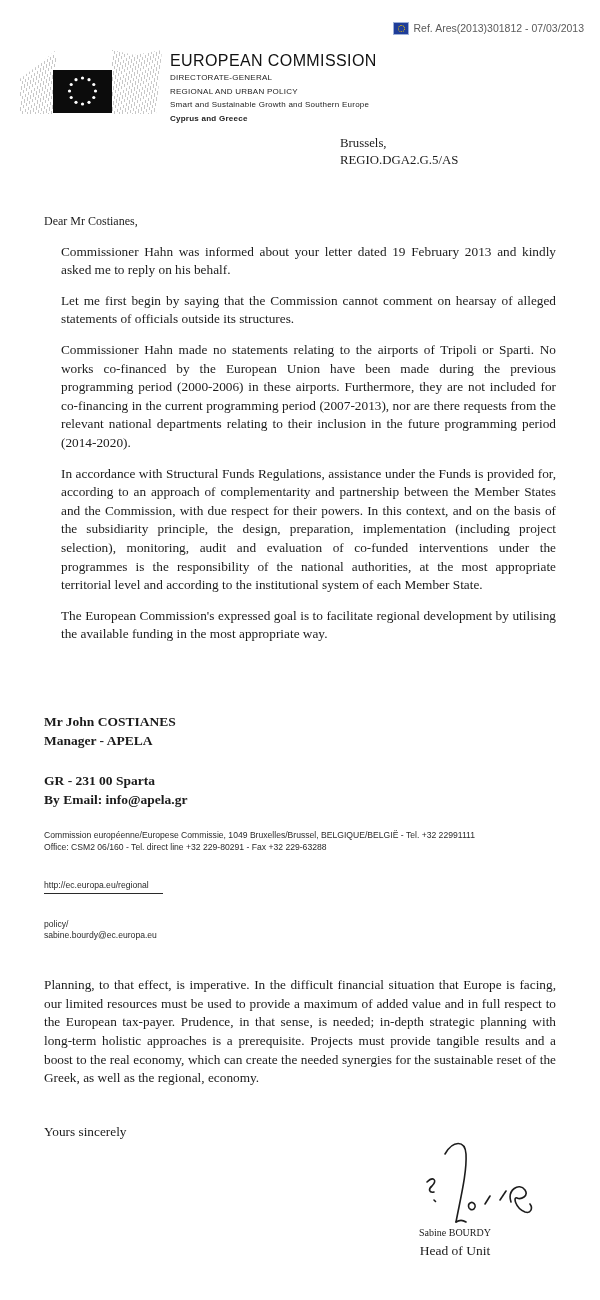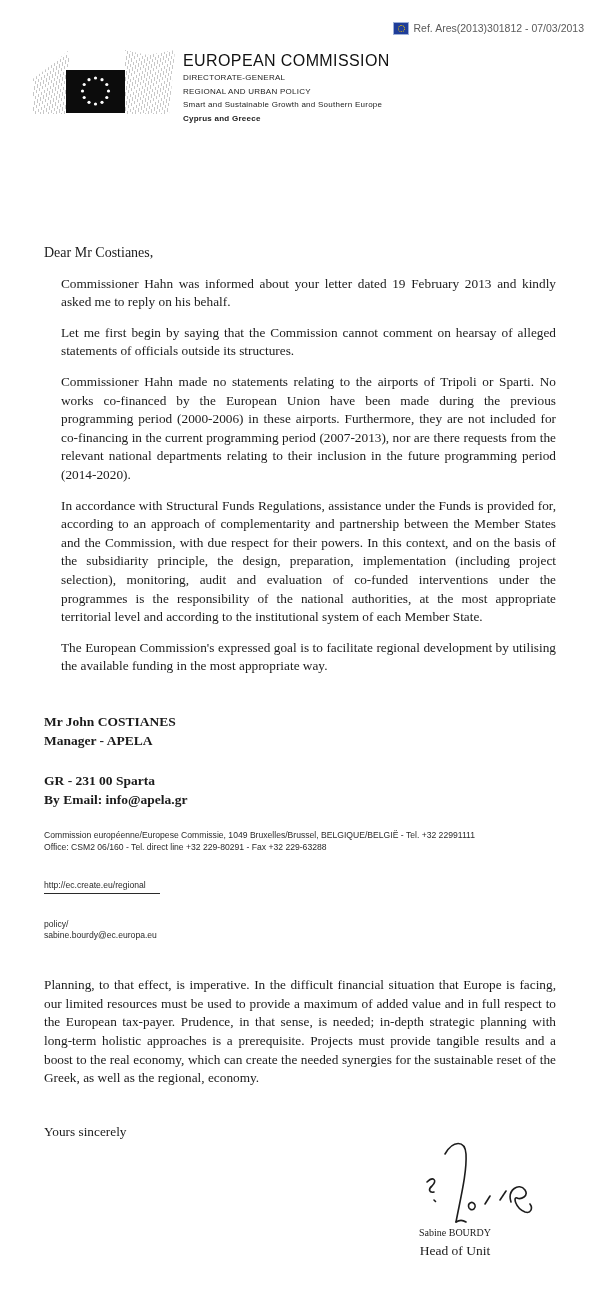--- a/index.html
+++ b/index.html
@@ -24,21 +24,21 @@
   .mini-flag{
     width:14px;height:11px;background:#1f3d99;
     position:relative;flex:0 0 auto;
     outline:1px solid #9db0d8;
   }
   .mini-flag::after{
     content:"";position:absolute;left:4px;top:2.5px;
     width:5px;height:5px;border:1px dotted #e8c100;border-radius:50%;
   }
   
-  .header{position:absolute;top:50px;left:33px;display:flex;align-items:flex-start;justify-content:flex-end;}
+  .header{position:absolute;top:50px;left:20px;display:flex;align-items:flex-start;justify-content:flex-end;}
   .logo{position:relative;width:142px;height:64px;flex:0 0 auto;}
   .sketch{
     position:absolute;
     background:repeating-linear-gradient(100deg, rgba(70,70,70,.55) 0 .6px, rgba(255,255,255,0) .6px 2.6px);
     opacity:.55;
   }
   .sketch-left{
     left:0;top:0;width:36px;height:64px;
     clip-path:polygon(0 100%, 0 45%, 55% 22%, 100% 0, 100% 100%);
   }
@@ -49,21 +49,21 @@
   .eu-flag{position:absolute;left:33px;top:20px;width:59px;height:43px;background:#0c0c0c;}
   
   .header-text{margin-left:8px;padding-top:2px;font-family:"Liberation Sans", sans-serif;}
   .hc-title{font-size:16px;letter-spacing:.4px;color:#111;line-height:17px;}
   .hc-sub{font-size:8px;line-height:9.6px;letter-spacing:.25px;color:#222;margin-top:4px;}
   .hc-sub.bold{font-weight:bold;}
   
   .dateline{position:absolute;top:135px;left:340px;font-size:12.8px;line-height:17px;}
   
   .body-col{position:absolute;top:212px;left:44px;width:512px;}
-  .salutation{font-size:14px;line-height:18.6px;margin-top:32px;}
+  .salutation{font-size:12px;line-height:18.6px;}
   .para{font-size:13.3px;line-height:18.6px;text-align:justify;margin:12px 0 0 17px;}
   
   .recipient{position:absolute;top:712px;left:44px;font-weight:bold;font-size:13.5px;line-height:19px;}
   .recipient .gap{margin-top:21px;}
   
   .footer{
     position:absolute;top:830px;left:44px;width:530px;
     font-family:"Liberation Sans", sans-serif;
     font-size:8.6px;line-height:11.5px;color:#2a2a2a;
   }
@@ -117,20 +117,24 @@
     </div>
     <div class="header-text">
       <div class="hc-title">EUROPEAN COMMISSION</div>
       <div class="hc-sub">DIRECTORATE-GENERAL</div>
       <div class="hc-sub">REGIONAL AND URBAN POLICY</div>
       <div class="hc-sub">Smart and Sustainable Growth and Southern Europe</div>
       <div class="hc-sub bold">Cyprus and Greece</div>
     </div>
   </div>
 
+  <div class="dateline">
+    <div>Brussels,</div>
+    <div>REGIO.DGA2.G.5/AS</div>
+  </div>
 
   <div class="body-col">
     <div class="salutation">Dear Mr Costianes,</div>
     <p class="para">Commissioner Hahn was informed about your letter dated 19 February 2013 and kindly asked me to reply on his behalf.</p>
     <p class="para">Let me first begin by saying that the Commission cannot comment on hearsay of alleged statements of officials outside its structures.</p>
     <p class="para">Commissioner Hahn made no statements relating to the airports of Tripoli or Sparti. No works co-financed by the European Union have been made during the previous programming period (2000-2006) in these airports. Furthermore, they are not included for co-financing in the current programming period (2007-2013), nor are there requests from the relevant national departments relating to their inclusion in the future programming period (2014-2020).</p>
     <p class="para">In accordance with Structural Funds Regulations, assistance under the Funds is provided for, according to an approach of complementarity and partnership between the Member States and the Commission, with due respect for their powers. In this context, and on the basis of the subsidiarity principle, the design, preparation, implementation (including project selection), monitoring, audit and evaluation of co-funded interventions under the programmes is the responsibility of the national authorities, at the most appropriate territorial level and according to the institutional system of each Member State.</p>
     <p class="para">The European Commission's expressed goal is to facilitate regional development by utilising the available funding in the most appropriate way.</p>
   </div>
 
@@ -138,21 +142,21 @@
     <div>Mr John COSTIANES</div>
     <div>Manager - APELA</div>
     <div class="gap">GR - 231 00 Sparta</div>
     <div>By Email: info@apela.gr</div>
   </div>
 
   <div class="footer">
     <div>Commission européenne/Europese Commissie, 1049 Bruxelles/Brussel, BELGIQUE/BELGIË - Tel. +32 22991111</div>
     <div>Office: CSM2 06/160 - Tel. direct line +32 229-80291 - Fax +32 229-63288</div>
     <div>
-      <span class="footer-url">http://ec.create.eu/regional</span>
+      <span class="footer-url">http://ec.europa.eu/regional</span>
     </div>
     <div class="footer-cont">policy/</div>
     <div>sabine.bourdy@ec.europa.eu</div>
   </div>
 
   <p class="post-para">Planning, to that effect, is imperative. In the difficult financial situation that Europe is facing, our limited resources must be used to provide a maximum of added value and in full respect to the European tax-payer. Prudence, in that sense, is needed; in-depth strategic planning with long-term holistic approaches is a prerequisite. Projects must provide tangible results and a boost to the real economy, which can create the needed synergies for the sustainable reset of the Greek, as well as the regional, economy.</p>
 
   <div class="valediction">Yours sincerely</div>
 
   <div class="sig-block">

